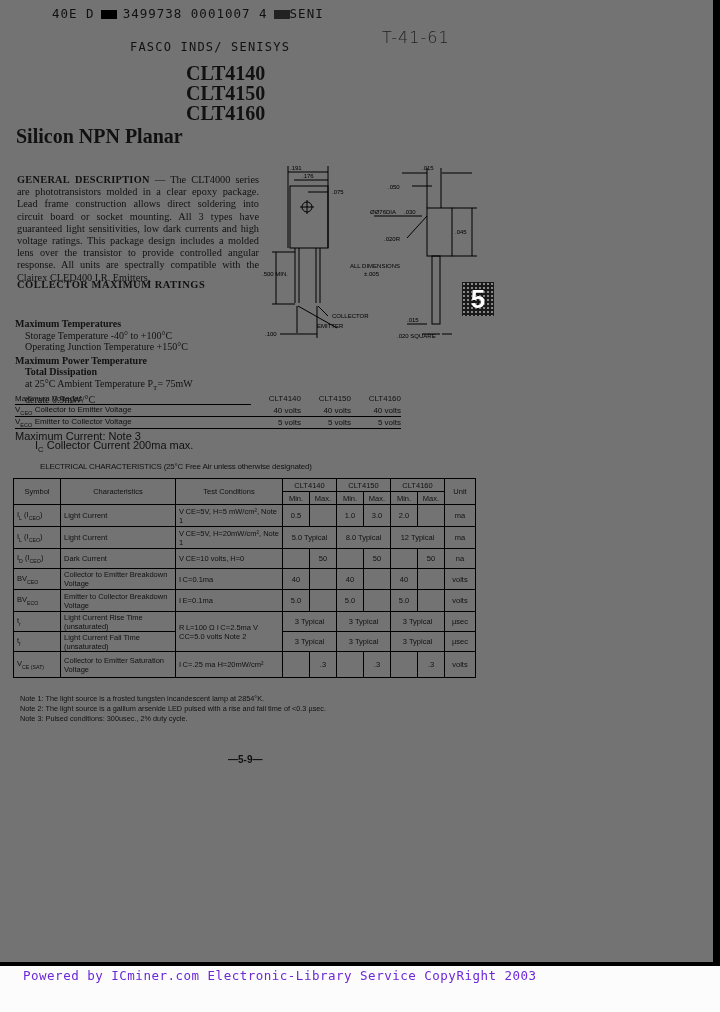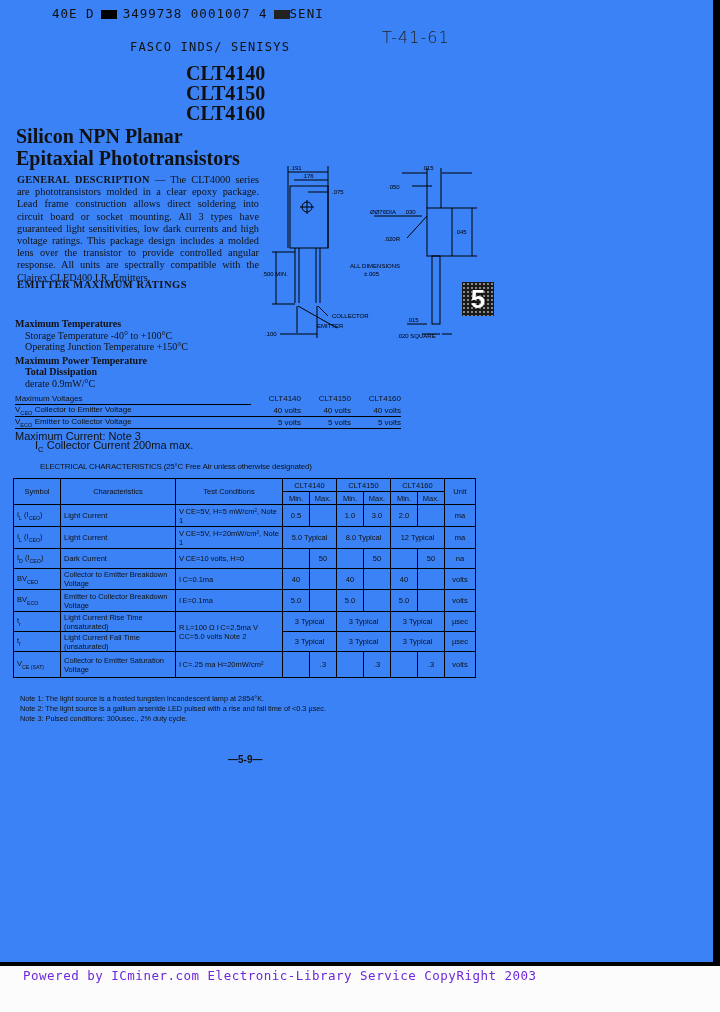--- a/index.html
+++ b/index.html
@@ -1,17 +1,17 @@
 <!DOCTYPE html>
 <html><head>
 <meta charset="utf-8">
 <style>
   html, body { margin:0; padding:0; }
   body { width:720px; height:1012px; background:#fcfcfc; position:relative; overflow:hidden; color:#111; font-family:"Liberation Sans", sans-serif; }
-  .page { position:absolute; left:0; top:0; width:713px; height:962px; background:#3b82f6; border-right:7px solid #000; border-bottom:4px solid #000; }
+  .page { position:absolute; left:0; top:0; width:713px; height:962px; background:#737373; border-right:7px solid #000; border-bottom:4px solid #000; }
   .abs { position:absolute; }
   .mono { font-family:"DejaVu Sans Mono", monospace; }
   .serif { font-family:"Liberation Serif", serif; }
   .hdrcode { left:52px; top:6px; font-size:12.5px; letter-spacing:1px; white-space:nowrap; }
   .hdrcode .blk { display:inline-block; width:16px; height:9px; background:#000; vertical-align:middle; margin:0 6px; }
   .hdrcode .blk2 { display:inline-block; width:16px; height:9px; background:#222; vertical-align:middle; margin-left:6px; }
   .mfr { left:130px; top:40px; font-size:12px; letter-spacing:1.2px; }
   .hand { left:382px; top:28px; font-size:16px; font-family:"DejaVu Sans", sans-serif; font-weight:200; letter-spacing:1px; color:#222; }
   .parts { left:186px; top:63px; font-size:20px; font-weight:bold; line-height:20px; }
   .title { left:16px; top:125px; font-size:20px; font-weight:bold; line-height:22px; }
@@ -52,33 +52,33 @@
   <div class="abs hand">T-41-61</div>
 
   <div class="abs parts serif">
     <div>CLT4140</div>
     <div>CLT4150</div>
     <div>CLT4160</div>
   </div>
 
   <div class="abs title serif">
     <div>Silicon NPN Planar</div>
-    <div>Epitaxial Phototransistors</div>
   </div>
 
   <div class="abs desc serif"><b>GENERAL DESCRIPTION</b><span> — The CLT4000 series are phototransistors molded in a clear epoxy package. Lead frame construction allows direct soldering into circuit board or socket mounting. All 3 types have guaranteed light sensitivities, low dark currents and high voltage ratings. This package design includes a molded lens over the transistor to provide controlled angular response. All units are spectrally compatible with the Clairex CLED400 I.R. Emitters.</span></div>
 
-  <div class="abs amr serif">EMITTER MAXIMUM RATINGS</div>
+  <div class="abs amr serif">COLLECTOR MAXIMUM RATINGS</div>
 
   <div class="abs temps serif">
     <div class="hd">Maximum Temperatures</div>
     <div class="ind">Storage Temperature -40° to +100°C</div>
     <div class="ind">Operating Junction Temperature +150°C</div>
     <div class="hd" style="margin-top:2px">Maximum Power Temperature</div>
     <div class="ind hd">Total Dissipation</div>
+    <div class="ind"><span>at 25°C Ambient Temperature P</span><sub>T</sub><span>= 75mW</span></div>
     <div class="ind">derate 0.9mW/°C</div>
   </div>
 
   <div class="abs volt">
     <table>
       <tbody>
           <tr>
         <td class="ul" style="width:230px">Maximum Voltages</td>
         <td class="v">CLT4140</td>
         <td class="v">CLT4150</td>

